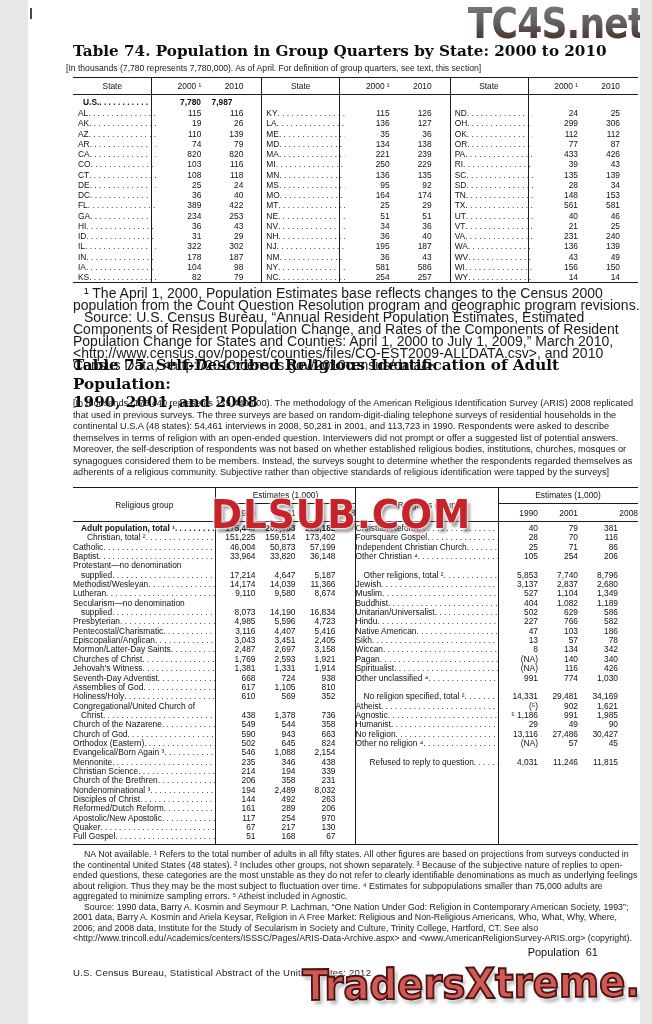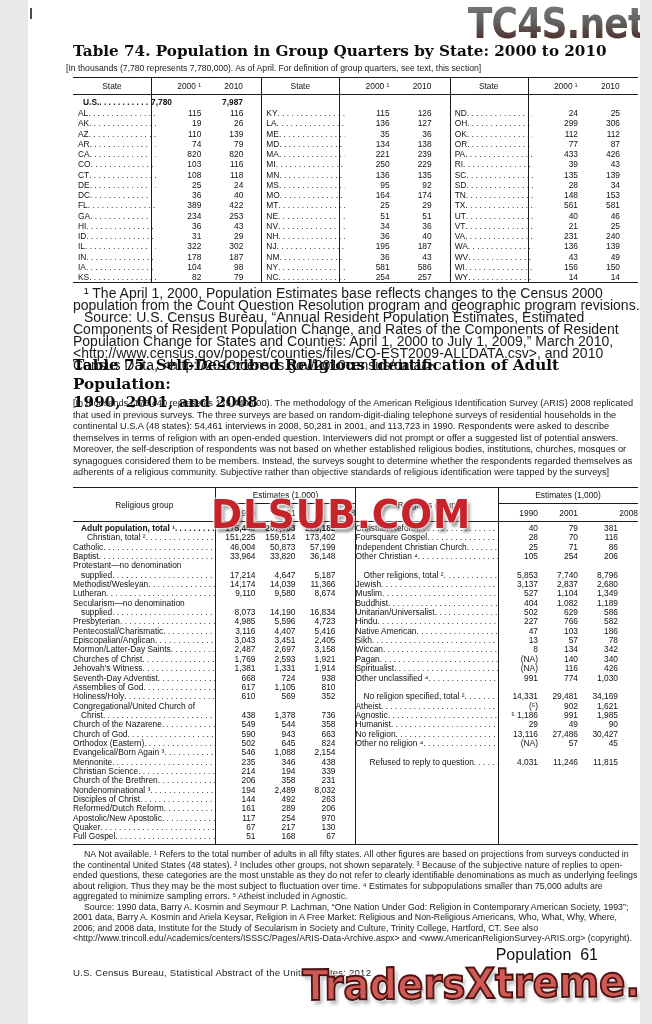--- a/index.html
+++ b/index.html
@@ -11,28 +11,28 @@
   .tbl-title{font-family:"DejaVu Serif",serif;font-weight:bold;font-size:15.2px;line-height:18.5px;color:#0d0d0d;}
   .bracket-note{font-size:8.6px;color:#1a1a1a;}
 
   
   .tblwrap{font-size:8.4px;color:#111;}
   .vline{position:absolute;width:1px;background:#1c1c1c;top:0;bottom:0;}
 
   
   .t74{left:45px;top:77px;width:565px;height:204px;border-top:1px solid #1c1c1c;border-bottom:1px solid #1c1c1c;}
   .t74-head{display:flex;height:16px;border-bottom:1px solid #1c1c1c;align-items:center;}
-  .t74-hg{display:flex;width:188.33px;align-items:center;}
+  .t74-hg{display:flex;width:188.33px;align-items:center;justify-content:flex-end;}
   .t74-hg .hstate{width:78px;text-align:center;}
   .t74-hg .h2000{width:50px;text-align:right;}
   .t74-hg .h2010{width:60px;text-align:right;padding-right:18px;box-sizing:border-box;}
   .t74-usrow{display:flex;height:13px;align-items:center;font-weight:bold;}
   .us-label{width:78px;display:flex;overflow:hidden;white-space:nowrap;padding-left:10px;box-sizing:border-box;}
-  .us-v1{width:50px;}
-  .us-v2{width:60px;text-align:right;padding-right:18px;box-sizing:border-box;}
+  .us-v1{width:50px;text-align:right;}
+  .us-v2{width:60px;text-align:center;padding-right:18px;box-sizing:border-box;}
   .t74-body{display:flex;}
   .t74-col{width:188.33px;}
   .r74{display:flex;height:10.25px;align-items:flex-end;line-height:10.25px;}
   .r74 .lcell{flex:1;min-width:0;display:flex;overflow:hidden;white-space:nowrap;padding-left:5px;}
   .r74 .n1{width:45px;text-align:right;}
   .r74 .n2{width:60px;text-align:right;padding-right:18px;box-sizing:border-box;}
 
   
   .dots{flex:1 1 auto;min-width:0;overflow:hidden;white-space:nowrap;color:#222;}
   .dots::after{content:" . . . . . . . . . . . . . . . . . . . . . . . . . . . . . . . . . . . . . . . . . . . .";}
@@ -59,21 +59,21 @@
   .r75 .n1,.r75 .n2{width:40px;text-align:right;}
   .r75 .n3{width:60px;text-align:right;padding-right:20px;box-sizing:border-box;}
   .r75:not(.one) .l1 .dots{display:none;}
   .r75 .l2 .ltext{padding-left:8px;}
   .r75.bold{font-weight:bold;}
   .r75.ind1 .l1 .ltext{padding-left:8px;}
   .r75.ind2 .l1 .ltext{padding-left:14px;}
   .r75.sp{margin-top:9.35px;}
 
   
-  .pop-line{font-size:16px;color:#111;}
+  .pop-line{font-size:11px;color:#111;}
   .credit-line{font-size:9.6px;color:#222;letter-spacing:0.2px;}
 
   
   .wm{font-family:"DejaVu Sans",sans-serif;font-weight:bold;white-space:nowrap;pointer-events:none;}
   .wm-top{top:-2px;right:-4px;font-size:43px;letter-spacing:-1px;
     transform:scaleX(0.84);transform-origin:top right;
     background:linear-gradient(180deg,#818181 0%,#636060 48%,#4a2a23 88%,#3c2520 100%);
     -webkit-background-clip:text;background-clip:text;color:transparent;z-index:30;}
   .wm-mid{left:183px;top:492px;font-size:39px;letter-spacing:1px;color:#c6232a;
     transform:scaleX(0.96);transform-origin:left;

